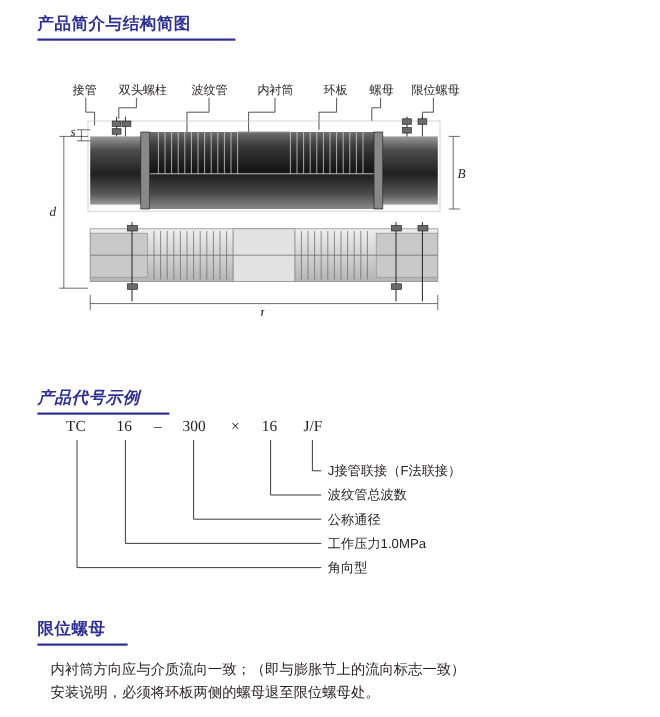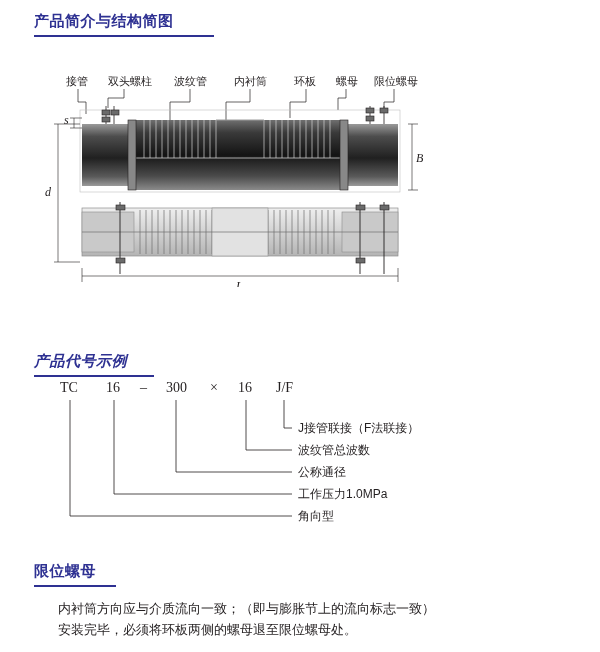--- a/index.html
+++ b/index.html
@@ -48,21 +48,20 @@
     height: 160px;
   }
   #install-text {
     position: absolute;
     left: 46px;
     top: 598px;
     width: 520px;
     font-size: 13px;
     line-height: 21px;
     color: #231f20;
-    margin-left: 12px;
   }
   #install-text div { white-space: nowrap; }
 
   svg { display: block; }
   .lbl {
     font-family: "Liberation Sans", sans-serif;
     font-size: 11px;
     fill: #231f20;
   }
   .codetxt {
@@ -311,14 +310,14 @@
 </svg>
 </div>
 
 <div id="sec3">
   <div class="section-title">限位螺母</div>
   <div class="title-underline"></div>
 </div>
 
 <div id="install-text">
   <div>内衬筒方向应与介质流向一致；（即与膨胀节上的流向标志一致）</div>
-  <div>安装完毕，必须将环板两侧的螺母退至限位螺母处。</div>
+  <div>安装说明，必须将环板两侧的螺母退至限位螺母处。</div>
 </div>
 
 </body></html>

